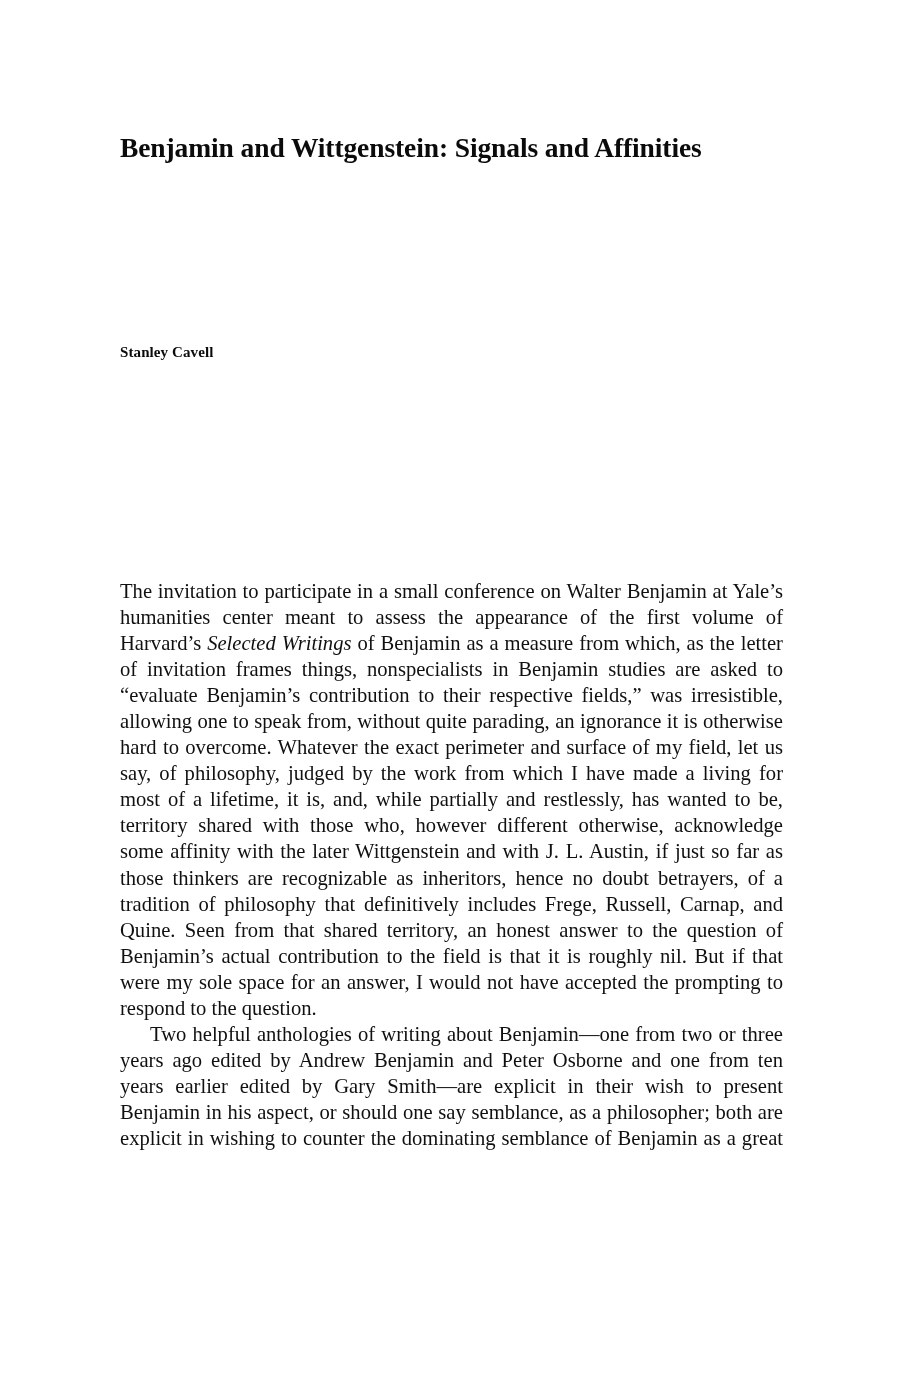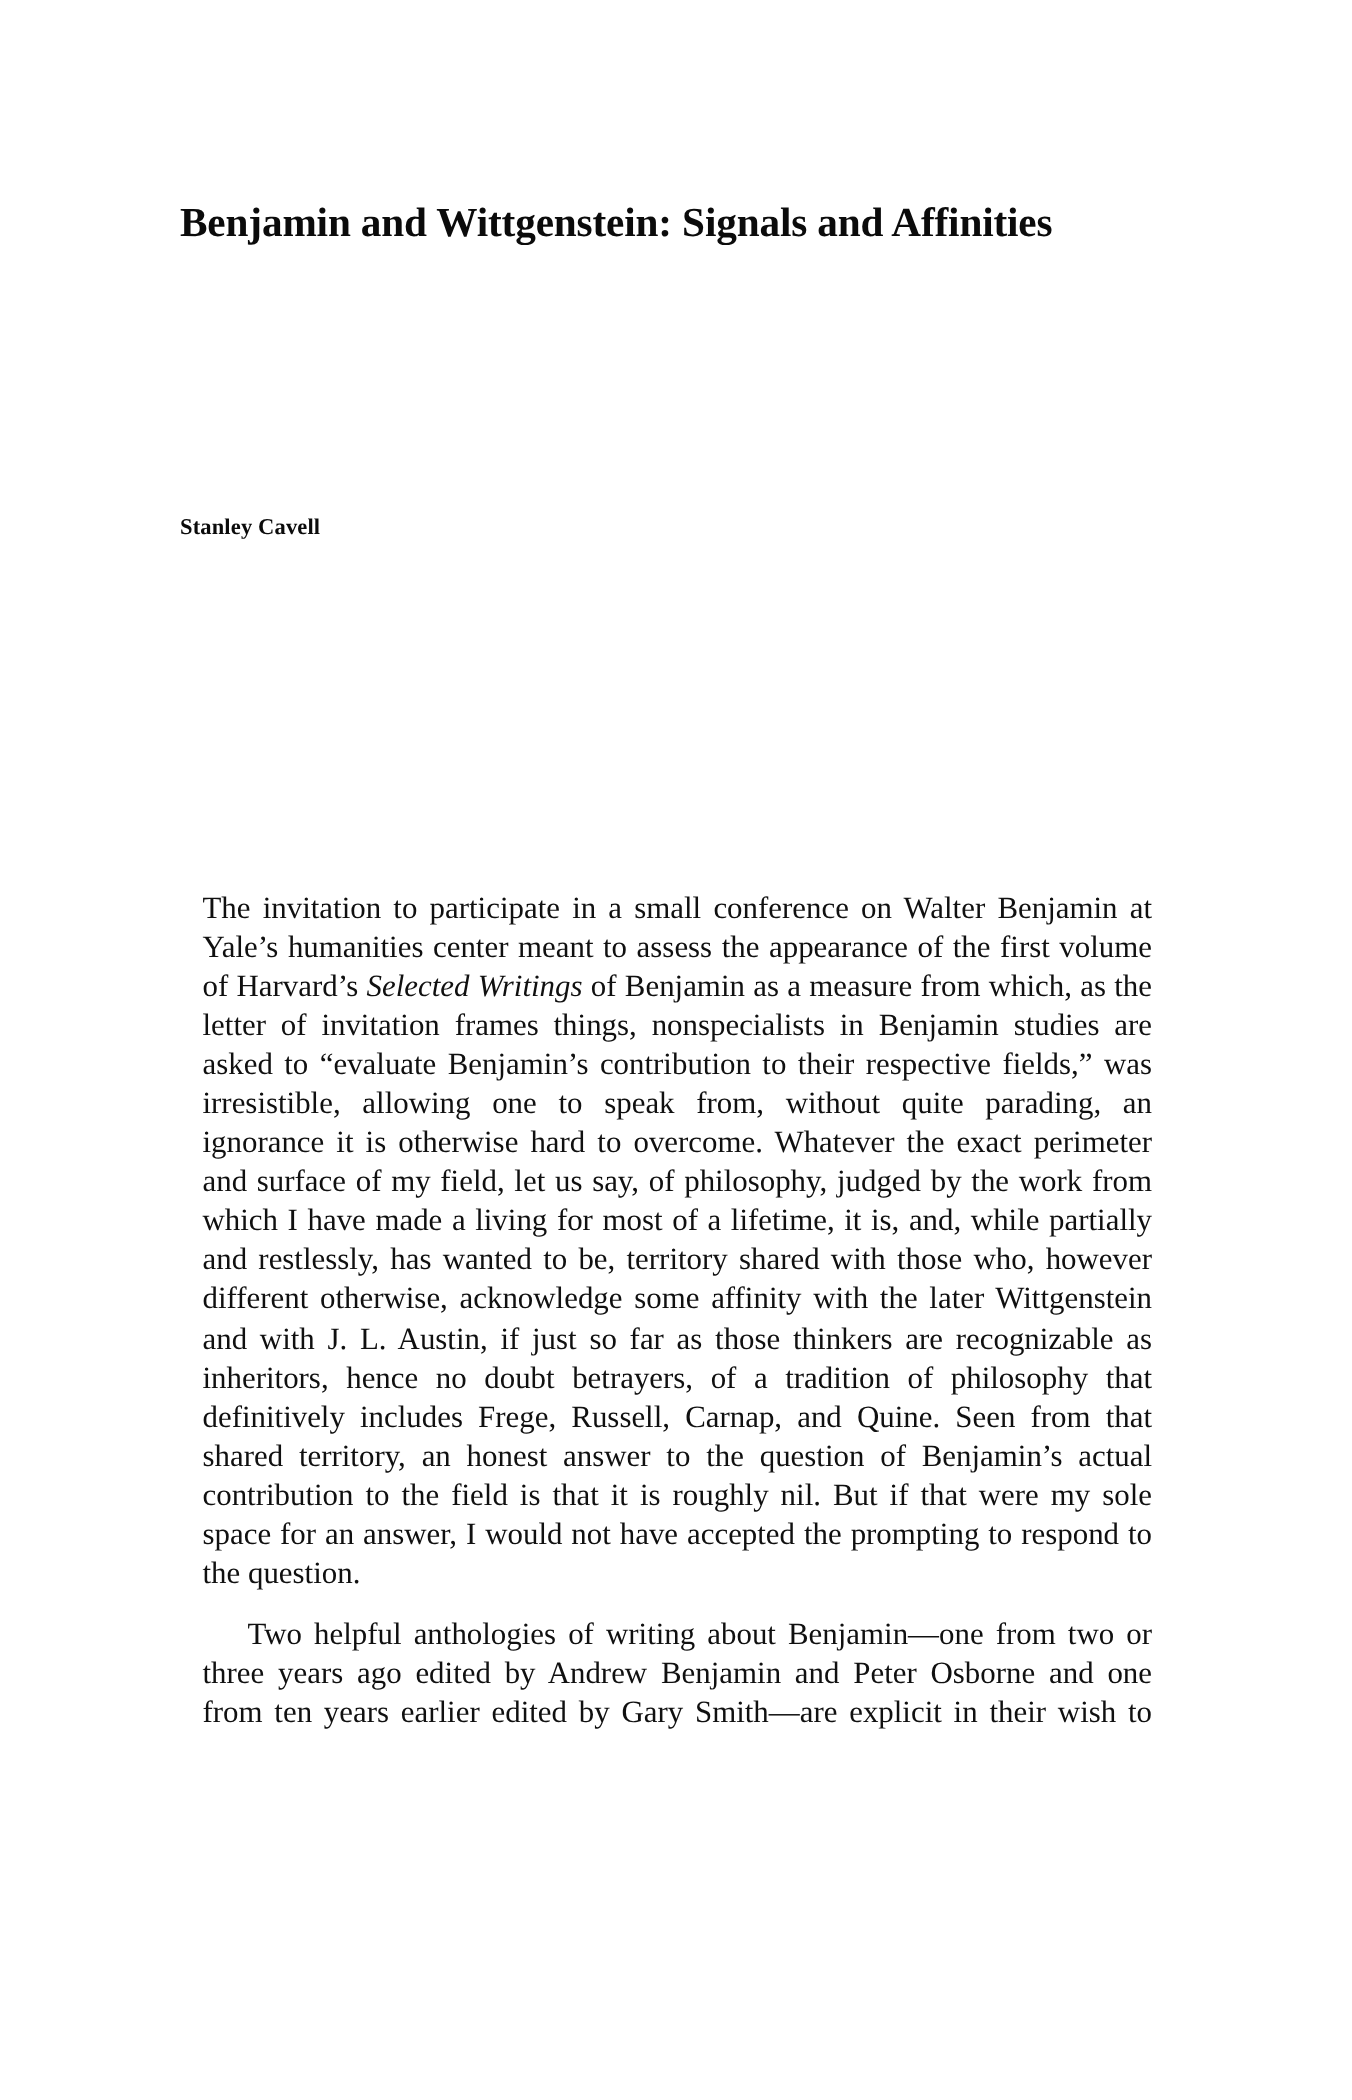--- a/index.html
+++ b/index.html
@@ -54,21 +54,21 @@
     width: 663px;
     font-size: 20.6px;
     line-height: 26.05px;
     text-align: justify;
     text-justify: inter-word;
     color: #101010;
     hyphens: none;
   }
 
   .body-block p {
-    margin: 15px;
+    margin: 0;
     text-align: justify;
   }
 
   .body-block p.indented {
     text-indent: 30px;
   }
 
   .body-block p:last-child {
     text-align: justify;
   }

